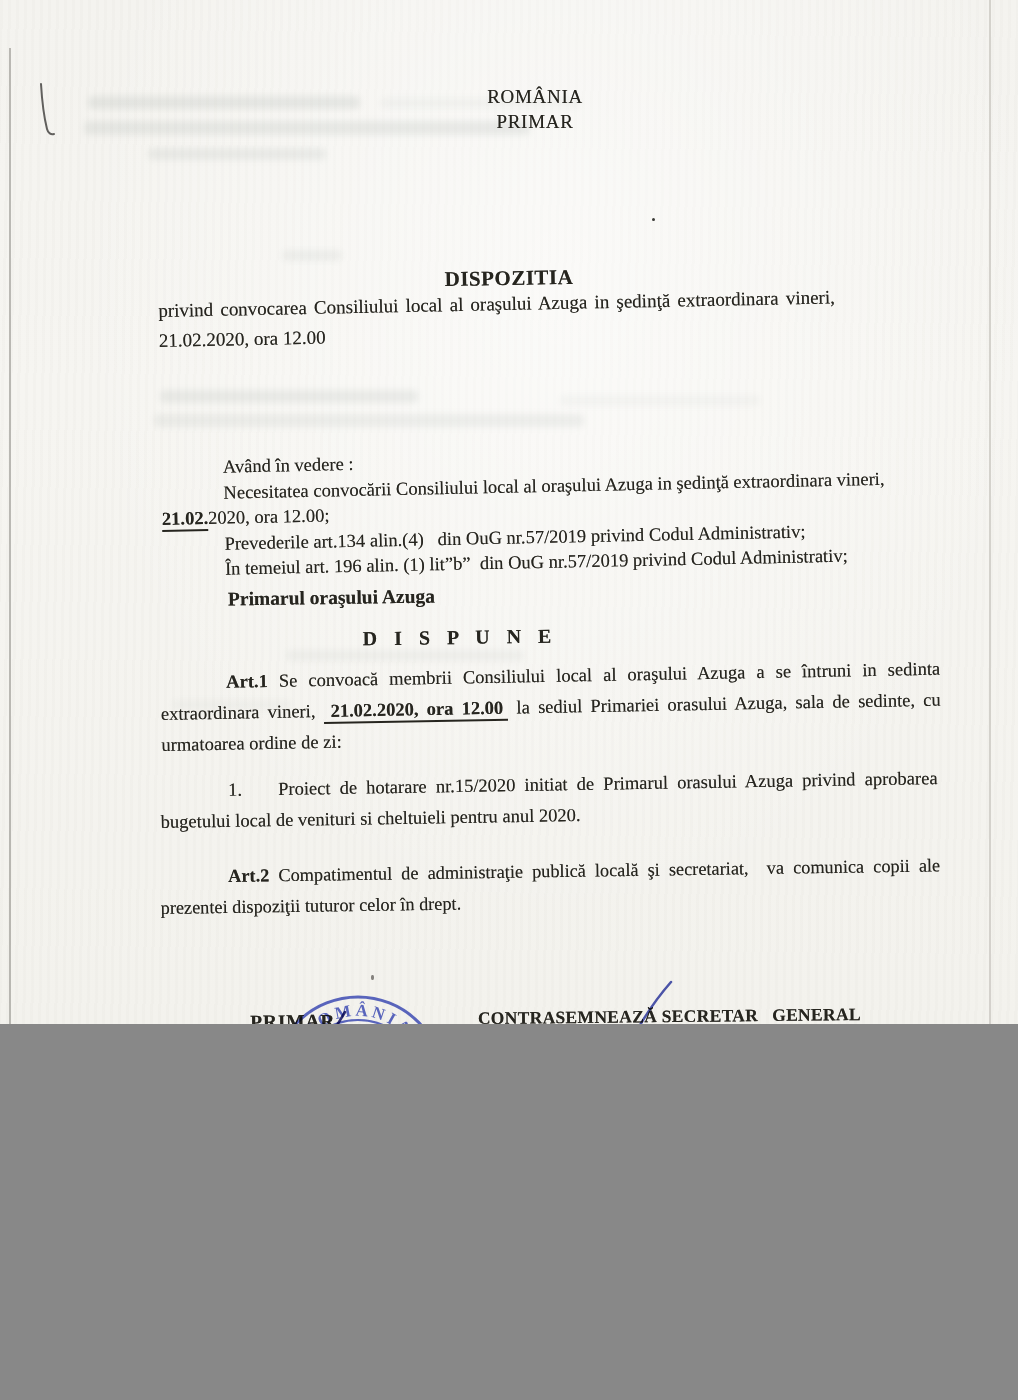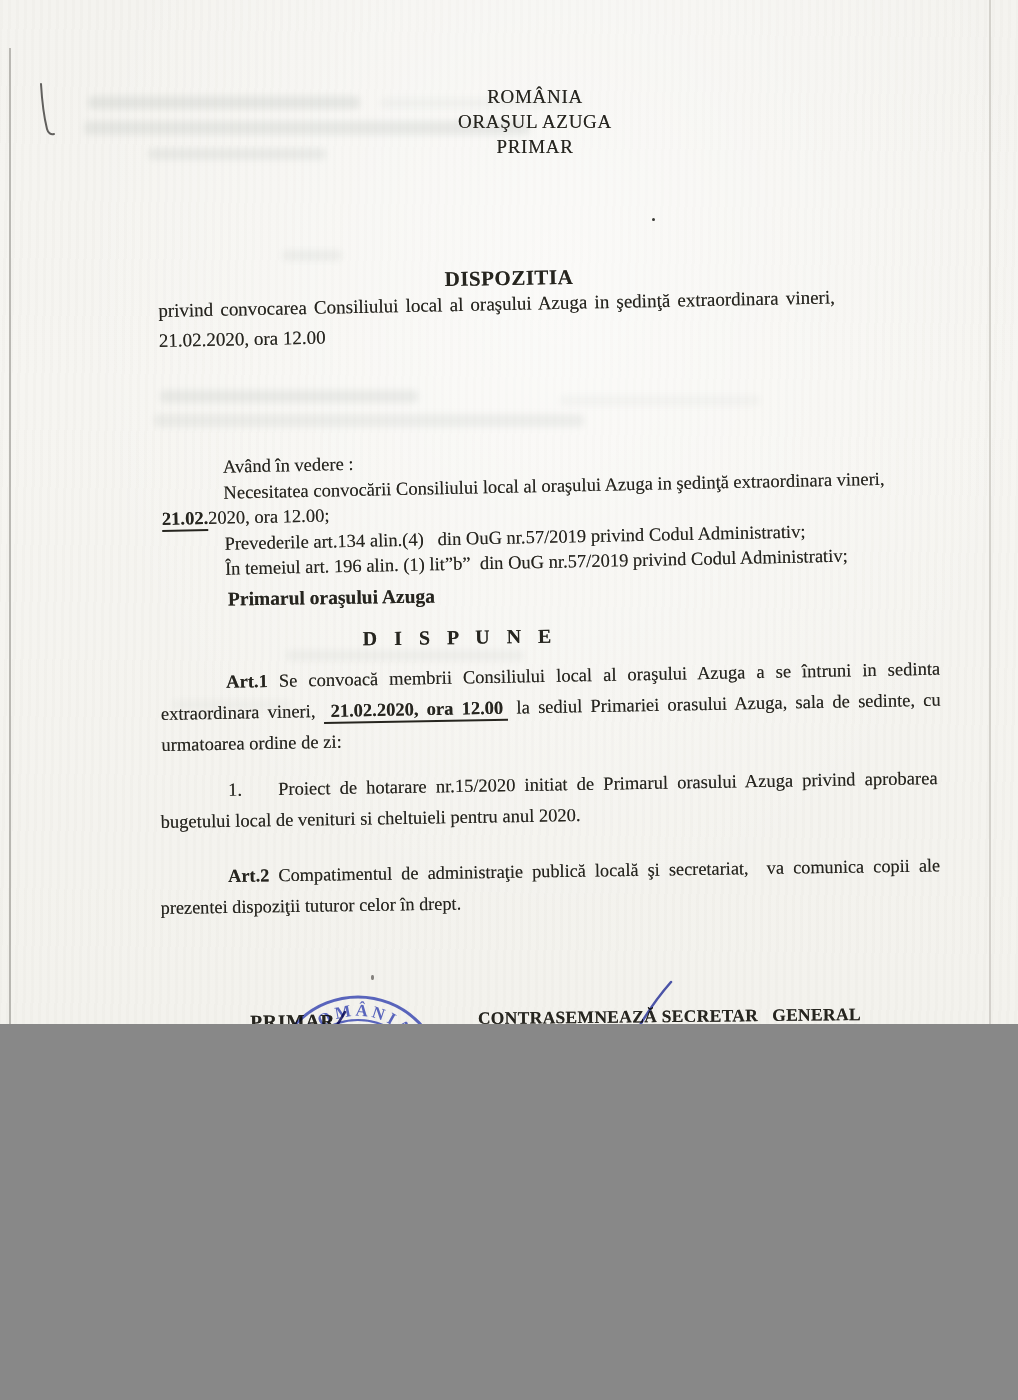--- a/index.html
+++ b/index.html
@@ -63,21 +63,20 @@
     <div class="smudge" style="left:560px;top:395px;width:200px;height:11px;opacity:.05"></div>
     <div class="smudge" style="left:286px;top:650px;width:238px;height:11px;opacity:.07"></div>
     <div class="smudge" style="left:172px;top:700px;width:120px;height:10px;opacity:.05"></div>
   </div>
 
   <div class="dot"></div>
   <div class="speck"></div>
 
   <div class="t hdr">
     <div>ROMÂNIA</div>
-    <div>ORAŞUL AZUGA</div>
     <div>PRIMAR</div>
   </div>
 
   <div class="t title">DISPOZITIA</div>
   <div class="t subtitle">
     <div class="sub-l1">privind convocarea Consiliului local al oraşului Azuga in şedinţă extraordinara vineri,</div>
     <div>21.02.2020, ora 12.00</div>
   </div>
 
   <div class="t preamble">

